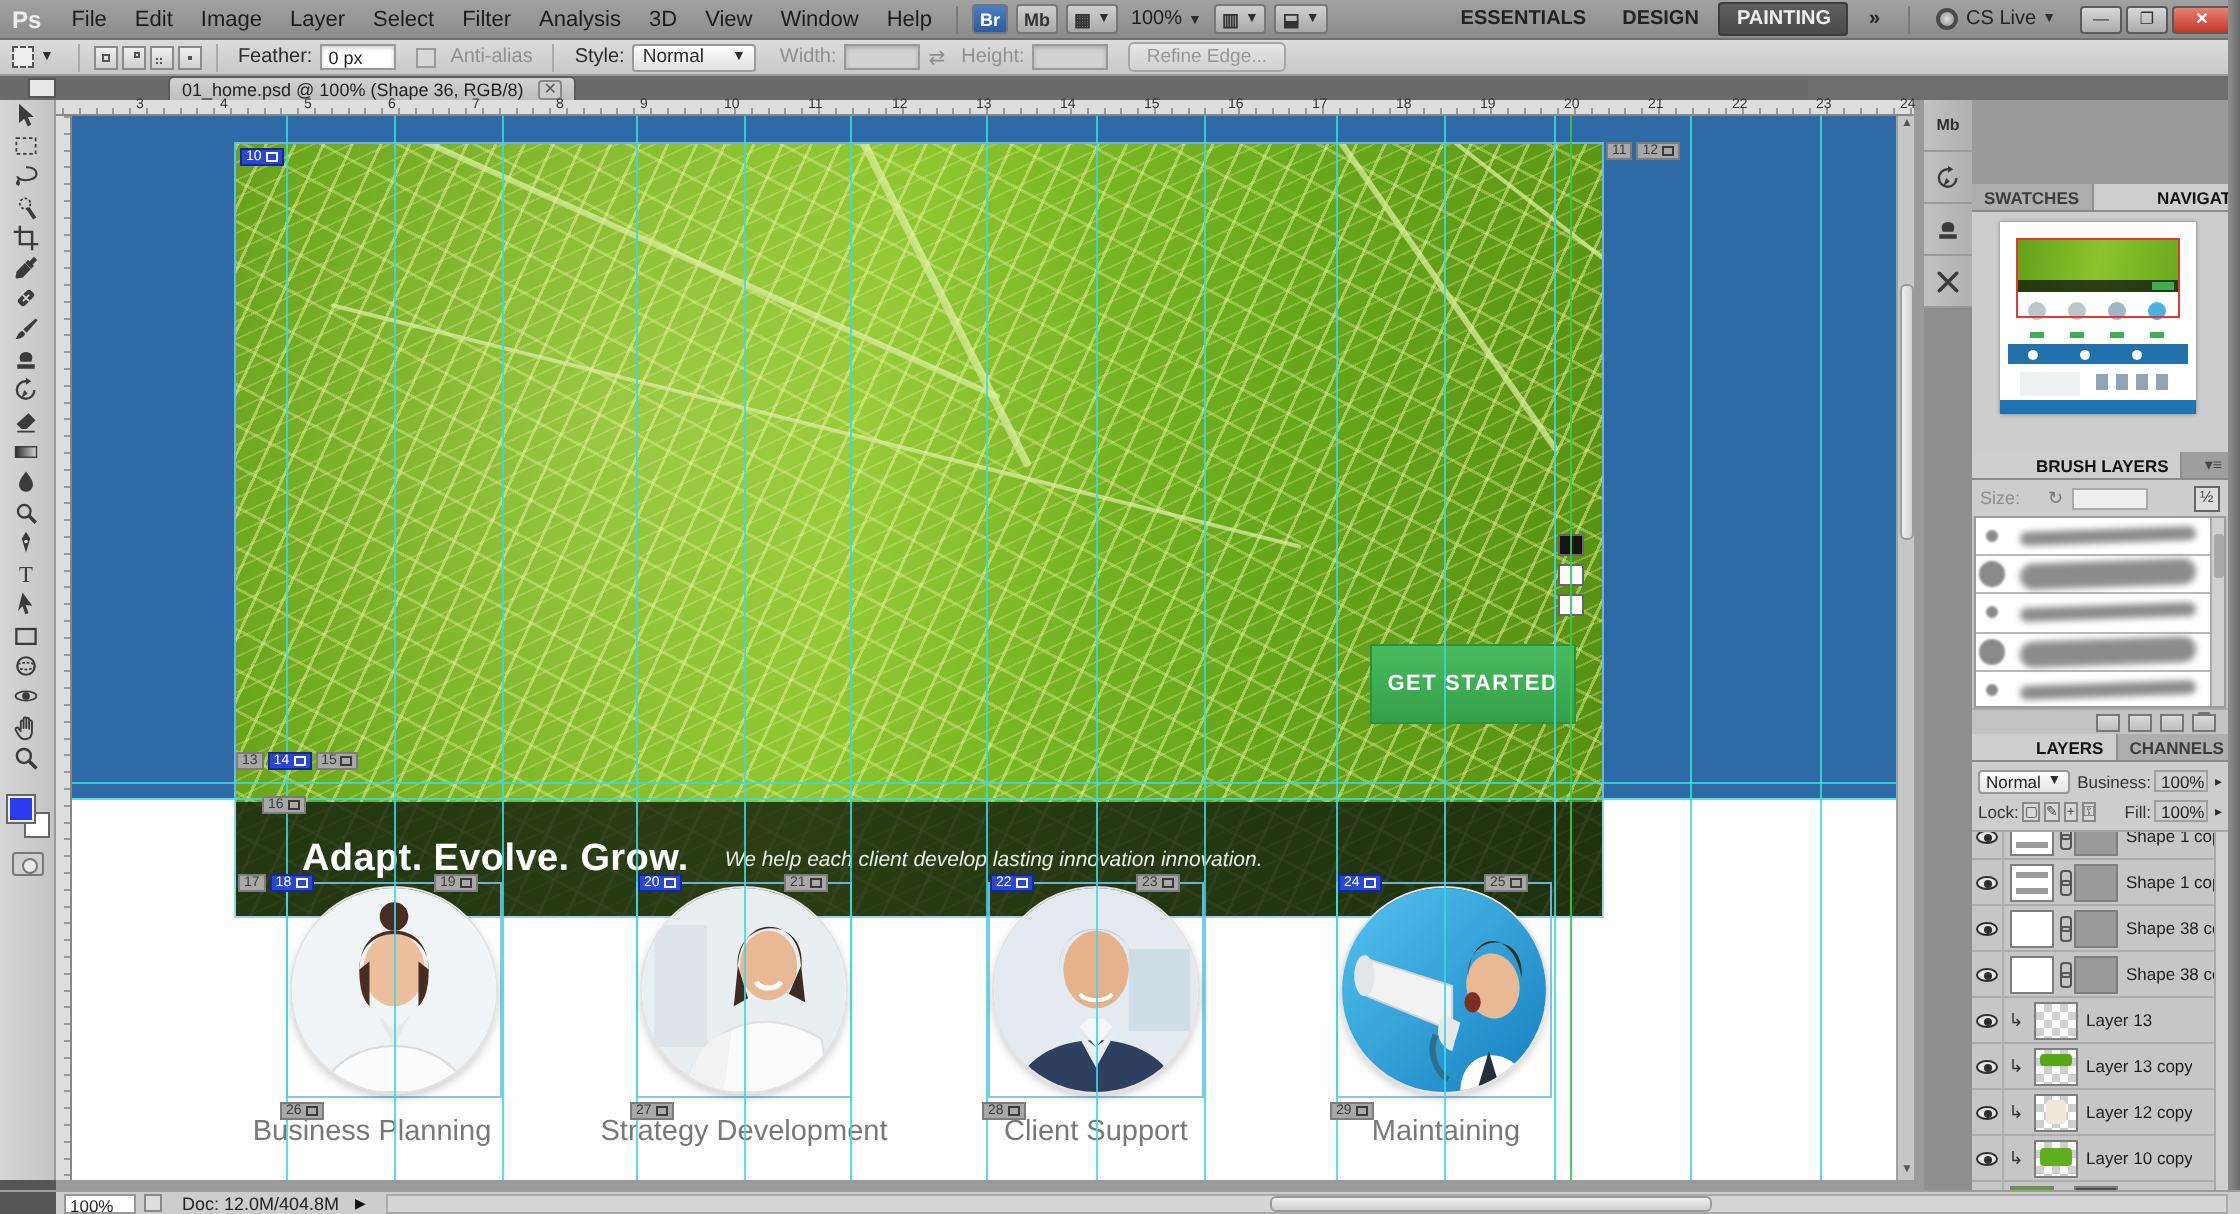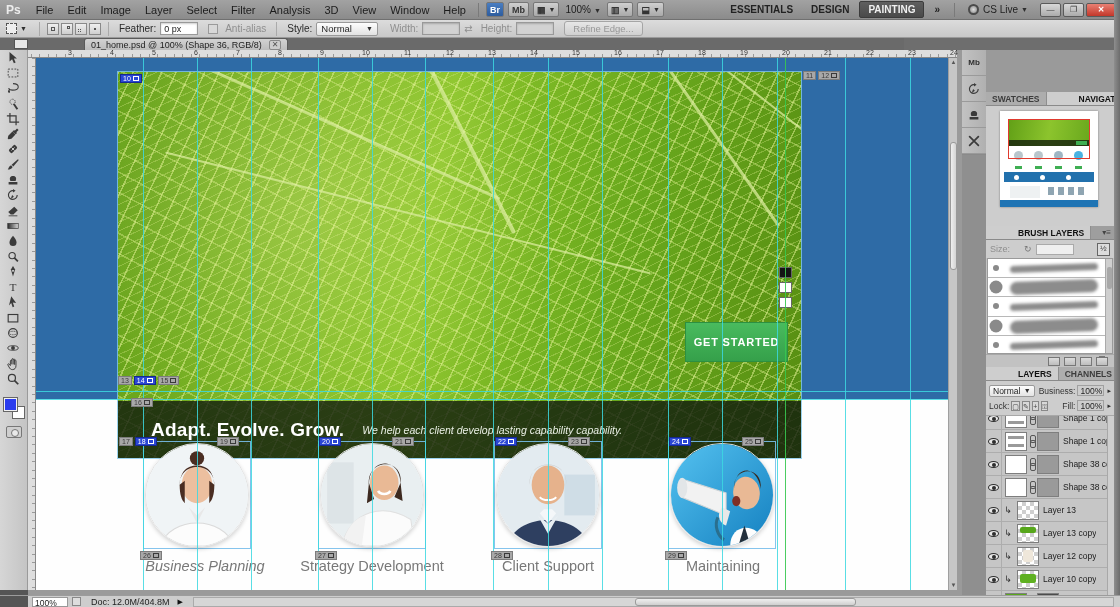--- a/index.html
+++ b/index.html
@@ -555,21 +555,21 @@
       <div id="white-section"></div>
 
       <div id="hero">
         <div class="vein" style="left:-20px;top:40px;width:420px;height:3px;transform:rotate(24deg);"></div>
         <div class="vein" style="left:120px;top:-10px;width:380px;height:4px;transform:rotate(63deg);"></div>
         <div class="vein" style="left:330px;top:-20px;width:420px;height:3px;transform:rotate(55deg);"></div>
         <div class="vein" style="left:470px;top:30px;width:360px;height:2px;transform:rotate(38deg);"></div>
         <div class="vein" style="left:40px;top:140px;width:500px;height:2px;transform:rotate(14deg);"></div>
         <div id="hero-overlay">
           <span id="headline">Adapt. Evolve. Grow.</span>
-          <span id="tagline">We help each client develop lasting capability capability.</span>
+          <span id="tagline">We help each client develop lasting innovation innovation.</span>
         </div>
         <div id="cta">GET STARTED</div>
       </div>
 
       <div class="dotsq" style="left:743px;top:209px;background:#141414;"></div>
       <div class="dotsq" style="left:743px;top:224px;background:#fff;"></div>
       <div class="dotsq" style="left:743px;top:239px;background:#fff;"></div>
 
       <span class="badge" style="left:84px;top:16px;">
           <span>10</span>
@@ -707,21 +707,21 @@
         </span>
       <span class="badge gray" style="left:706px;top:379px;">
           <span>25</span>
           <span class="mini"></span>
         </span>
       <span class="badge gray" style="left:629px;top:493px;">
           <span>29</span>
           <span class="mini"></span>
         </span>
 
-      <span class="cardlabel" style="left:169px;font-style:italic;">Business Planning</span>
+      <span class="cardlabel" style="left:150px;">Business Planning</span>
       <span class="cardlabel" style="left:336px;">Strategy Development</span>
       <span class="cardlabel" style="left:512px;">Client Support</span>
       <span class="cardlabel" style="left:687px;">Maintaining</span>
     <div class="guide-v" style="left: 107px;"></div>
         <div class="guide-v" style="left: 161px;"></div>
         <div class="guide-v" style="left: 215px;"></div>
         <div class="guide-v" style="left: 282px;"></div>
         <div class="guide-v" style="left: 336px;"></div>
         <div class="guide-v" style="left: 389px;"></div>
         <div class="guide-v" style="left: 457px;"></div>

